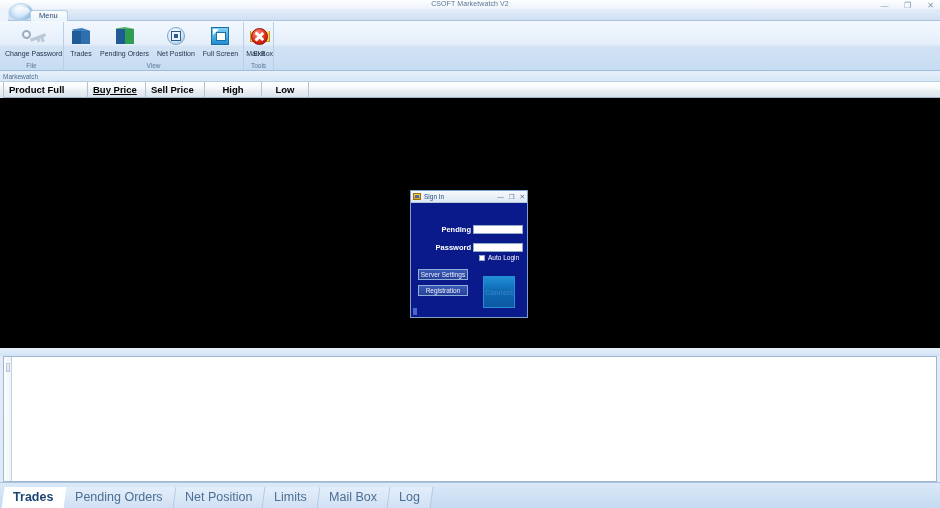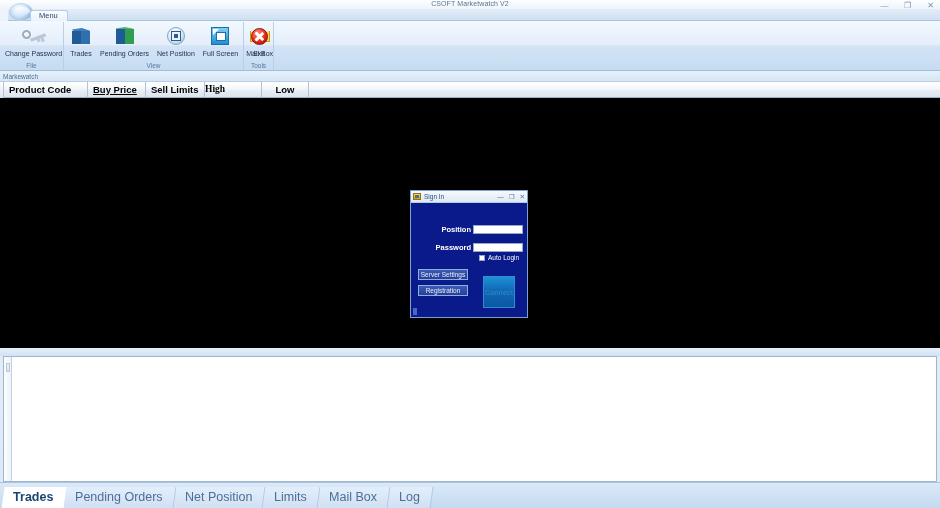--- a/index.html
+++ b/index.html
@@ -456,24 +456,24 @@
         </div>
       </div>
       <div class="rgroup-label">Tools</div>
     </div>
   </div>
 
   <div class="mw-label">Markewatch</div>
 
   <div class="mw-header">
     <div class="corner"></div>
-    <div class="mw-th" style="width:84px;">Product Code</div>
+    <div class="mw-th" style="width:84px;">Product Full</div>
     <div class="mw-th" style="width:58px;text-decoration:underline;">Buy Price</div>
-    <div class="mw-th" style="width:59px;">Sell Limits</div>
-    <div class="mw-th" style="width:57px; text-align:left; padding-left:0;font-family:Liberation Serif, serif;">High</div>
+    <div class="mw-th" style="width:59px;">Sell Price</div>
+    <div class="mw-th" style="width:57px; text-align:center; padding-left:0;">High</div>
     <div class="mw-th" style="width:47px; text-align:center; padding-left:0;">Low</div>
   </div>
 
   <div class="mw-body"></div>
 
   <div class="splitter"></div>
 
   <div class="bottom-grid">
     <div class="bg-rowhdr">
       <div class="bg-rowmark"></div>
@@ -498,21 +498,21 @@
       <div class="dlg-btns">
         <span>—</span>
         <span>❐</span>
         <span>✕</span>
       </div>
     </div>
 
     <div class="dlg-body">
 
       <div class="fld-row" style="left:10px; top:22px;">
-        <div class="fld-label">Position</div>
+        <div class="fld-label">Pending</div>
         <input class="fld-input" type="text" placeholder="" style="">
       </div>
 
       <div class="fld-row" style="left:10px; top:40px;align-items:center;">
         <div class="fld-label">Password</div>
         <input class="fld-input" type="password" placeholder="" style="">
       </div>
 
       <div class="chk-row">
         <div class="chk"></div>

